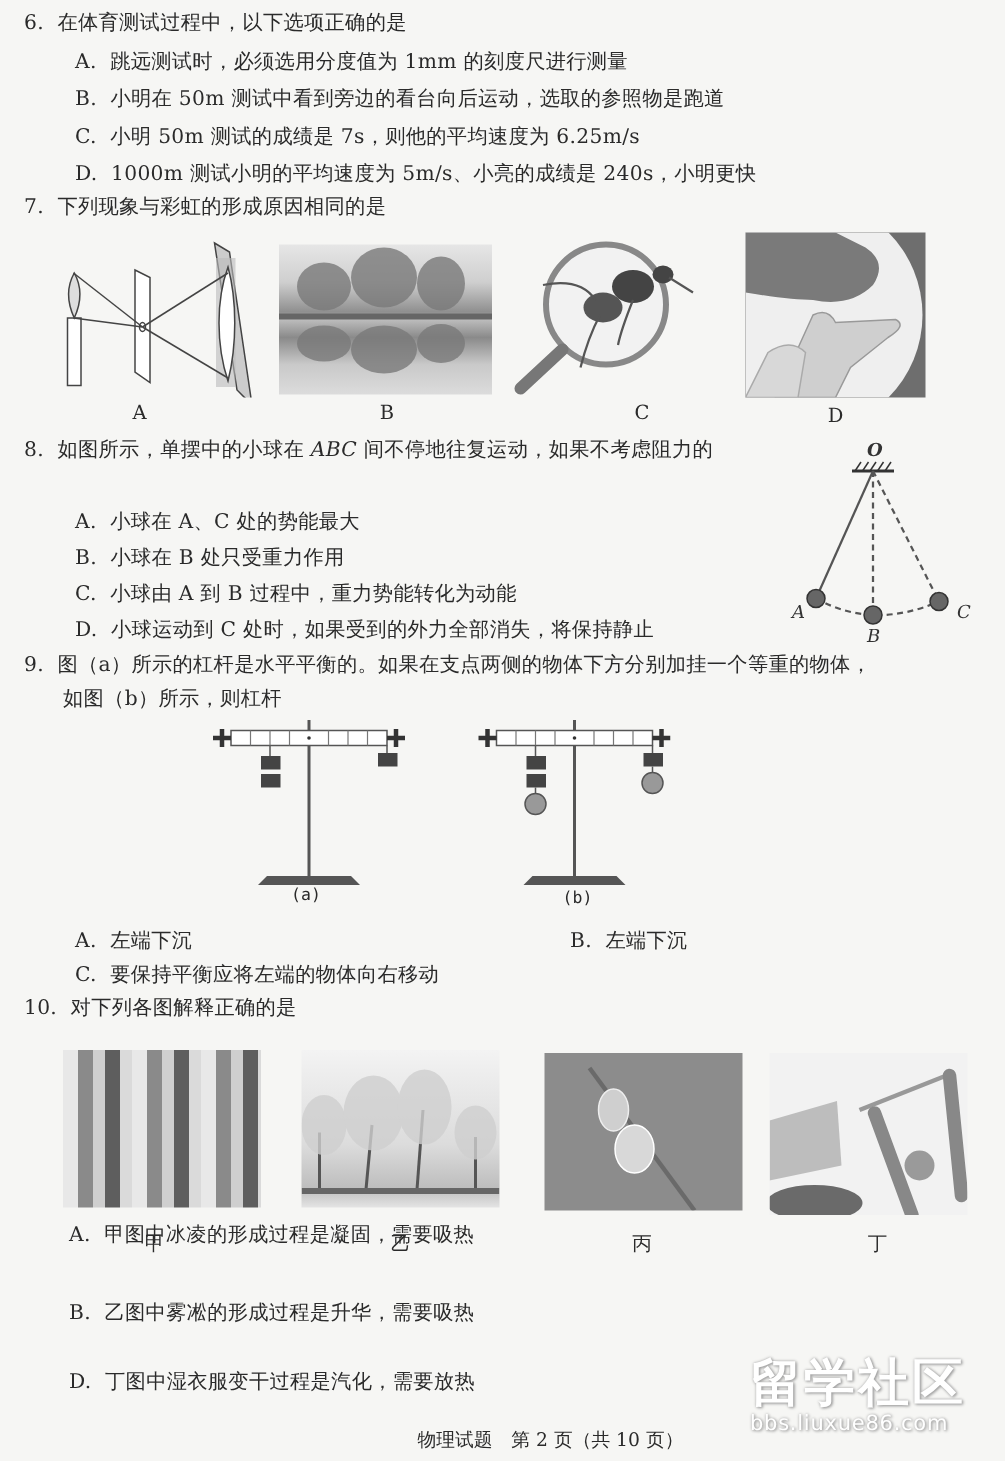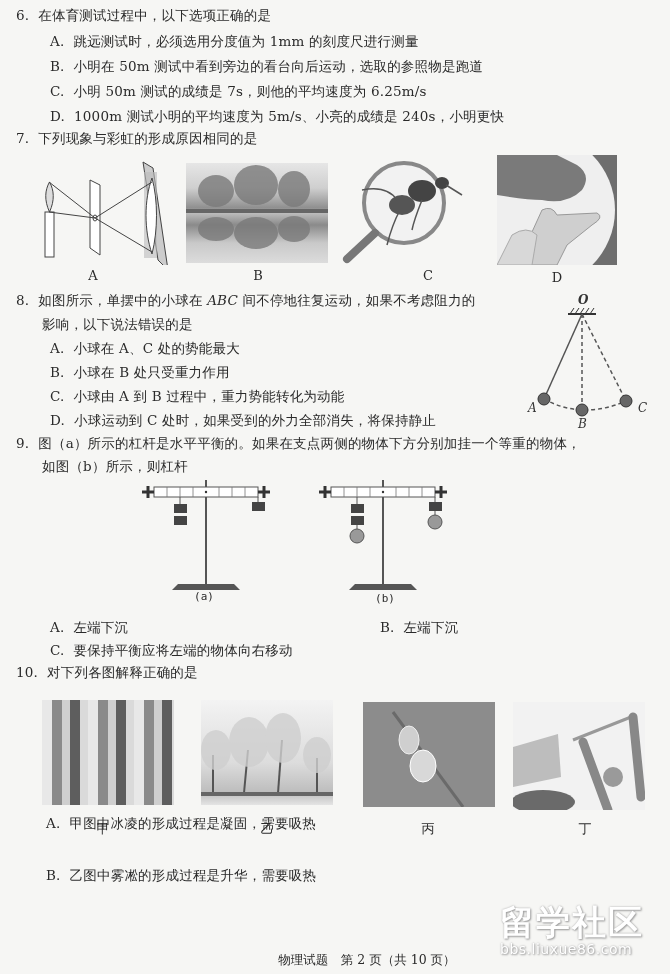--- a/index.html
+++ b/index.html
@@ -96,21 +96,20 @@
       <path d="M0 0 L60 0 Q70 5 80 10 Q95 20 85 35 Q70 50 45 45 Q30 45 0 40Z" fill="#7a7a7a"></path>
       <path d="M20 110 L45 55 Q55 50 60 60 L100 58 Q108 62 95 70 L70 90 L60 110Z" fill="#cfcfcf" stroke="#999"></path>
       <path d="M0 110 L15 80 Q30 70 40 80 L35 110Z" fill="#d8d8d8" stroke="#aaa"></path>
     </svg>
   </div>
   <div class="cap" style="left:542px;top:270px">D</div>
 
   <div class="line q" style="top:291px">
     <span>8.</span>&nbsp;&nbsp;<span>如图所示，单摆中的小球在 </span><span class="it">ABC</span><span> 间不停地往复运动，如果不考虑阻力的</span>
   </div>
-  <div class="line cont" style="top:315px">影响，以下说法错误的是</div>
   <div class="line opt" style="top:339px">
     <span>A.</span>&nbsp;&nbsp;<span>小球在 A、C 处的势能最大</span>
   </div>
   <div class="line opt" style="top:363px">
     <span>B.</span>&nbsp;&nbsp;<span>小球在 B 处只受重力作用</span>
   </div>
   <div class="line opt" style="top:387px">
     <span>C.</span>&nbsp;&nbsp;<span>小球由 A 到 B 过程中，重力势能转化为动能</span>
   </div>
   <div class="line opt" style="top:411px">
@@ -250,20 +249,23 @@
     </svg>
   </div>
   <div class="cap" style="left:570px;top:820px">丁</div>
 
   <div class="line opt" style="top:814px;left:46px">
     <span>A.</span>&nbsp;&nbsp;<span>甲图中冰凌的形成过程是凝固，需要吸热</span>
   </div>
   <div class="line opt" style="top:866px;left:46px">
     <span>B.</span>&nbsp;&nbsp;<span>乙图中雾凇的形成过程是升华，需要吸热</span>
   </div>
+  <div class="line opt" style="top:912px;left:46px">
+    <span>D.</span>&nbsp;&nbsp;<span>丁图中湿衣服变干过程是汽化，需要放热</span>
+  </div>
 
   <div class="footer">物理试题　第 2 页（共 10 页）</div>
 
   <div class="wm">
     <div class="wm-main">留学社区</div>
     <div class="wm-sub">bbs.liuxue86.com</div>
   </div>
 </div>
 
 </body></html>

